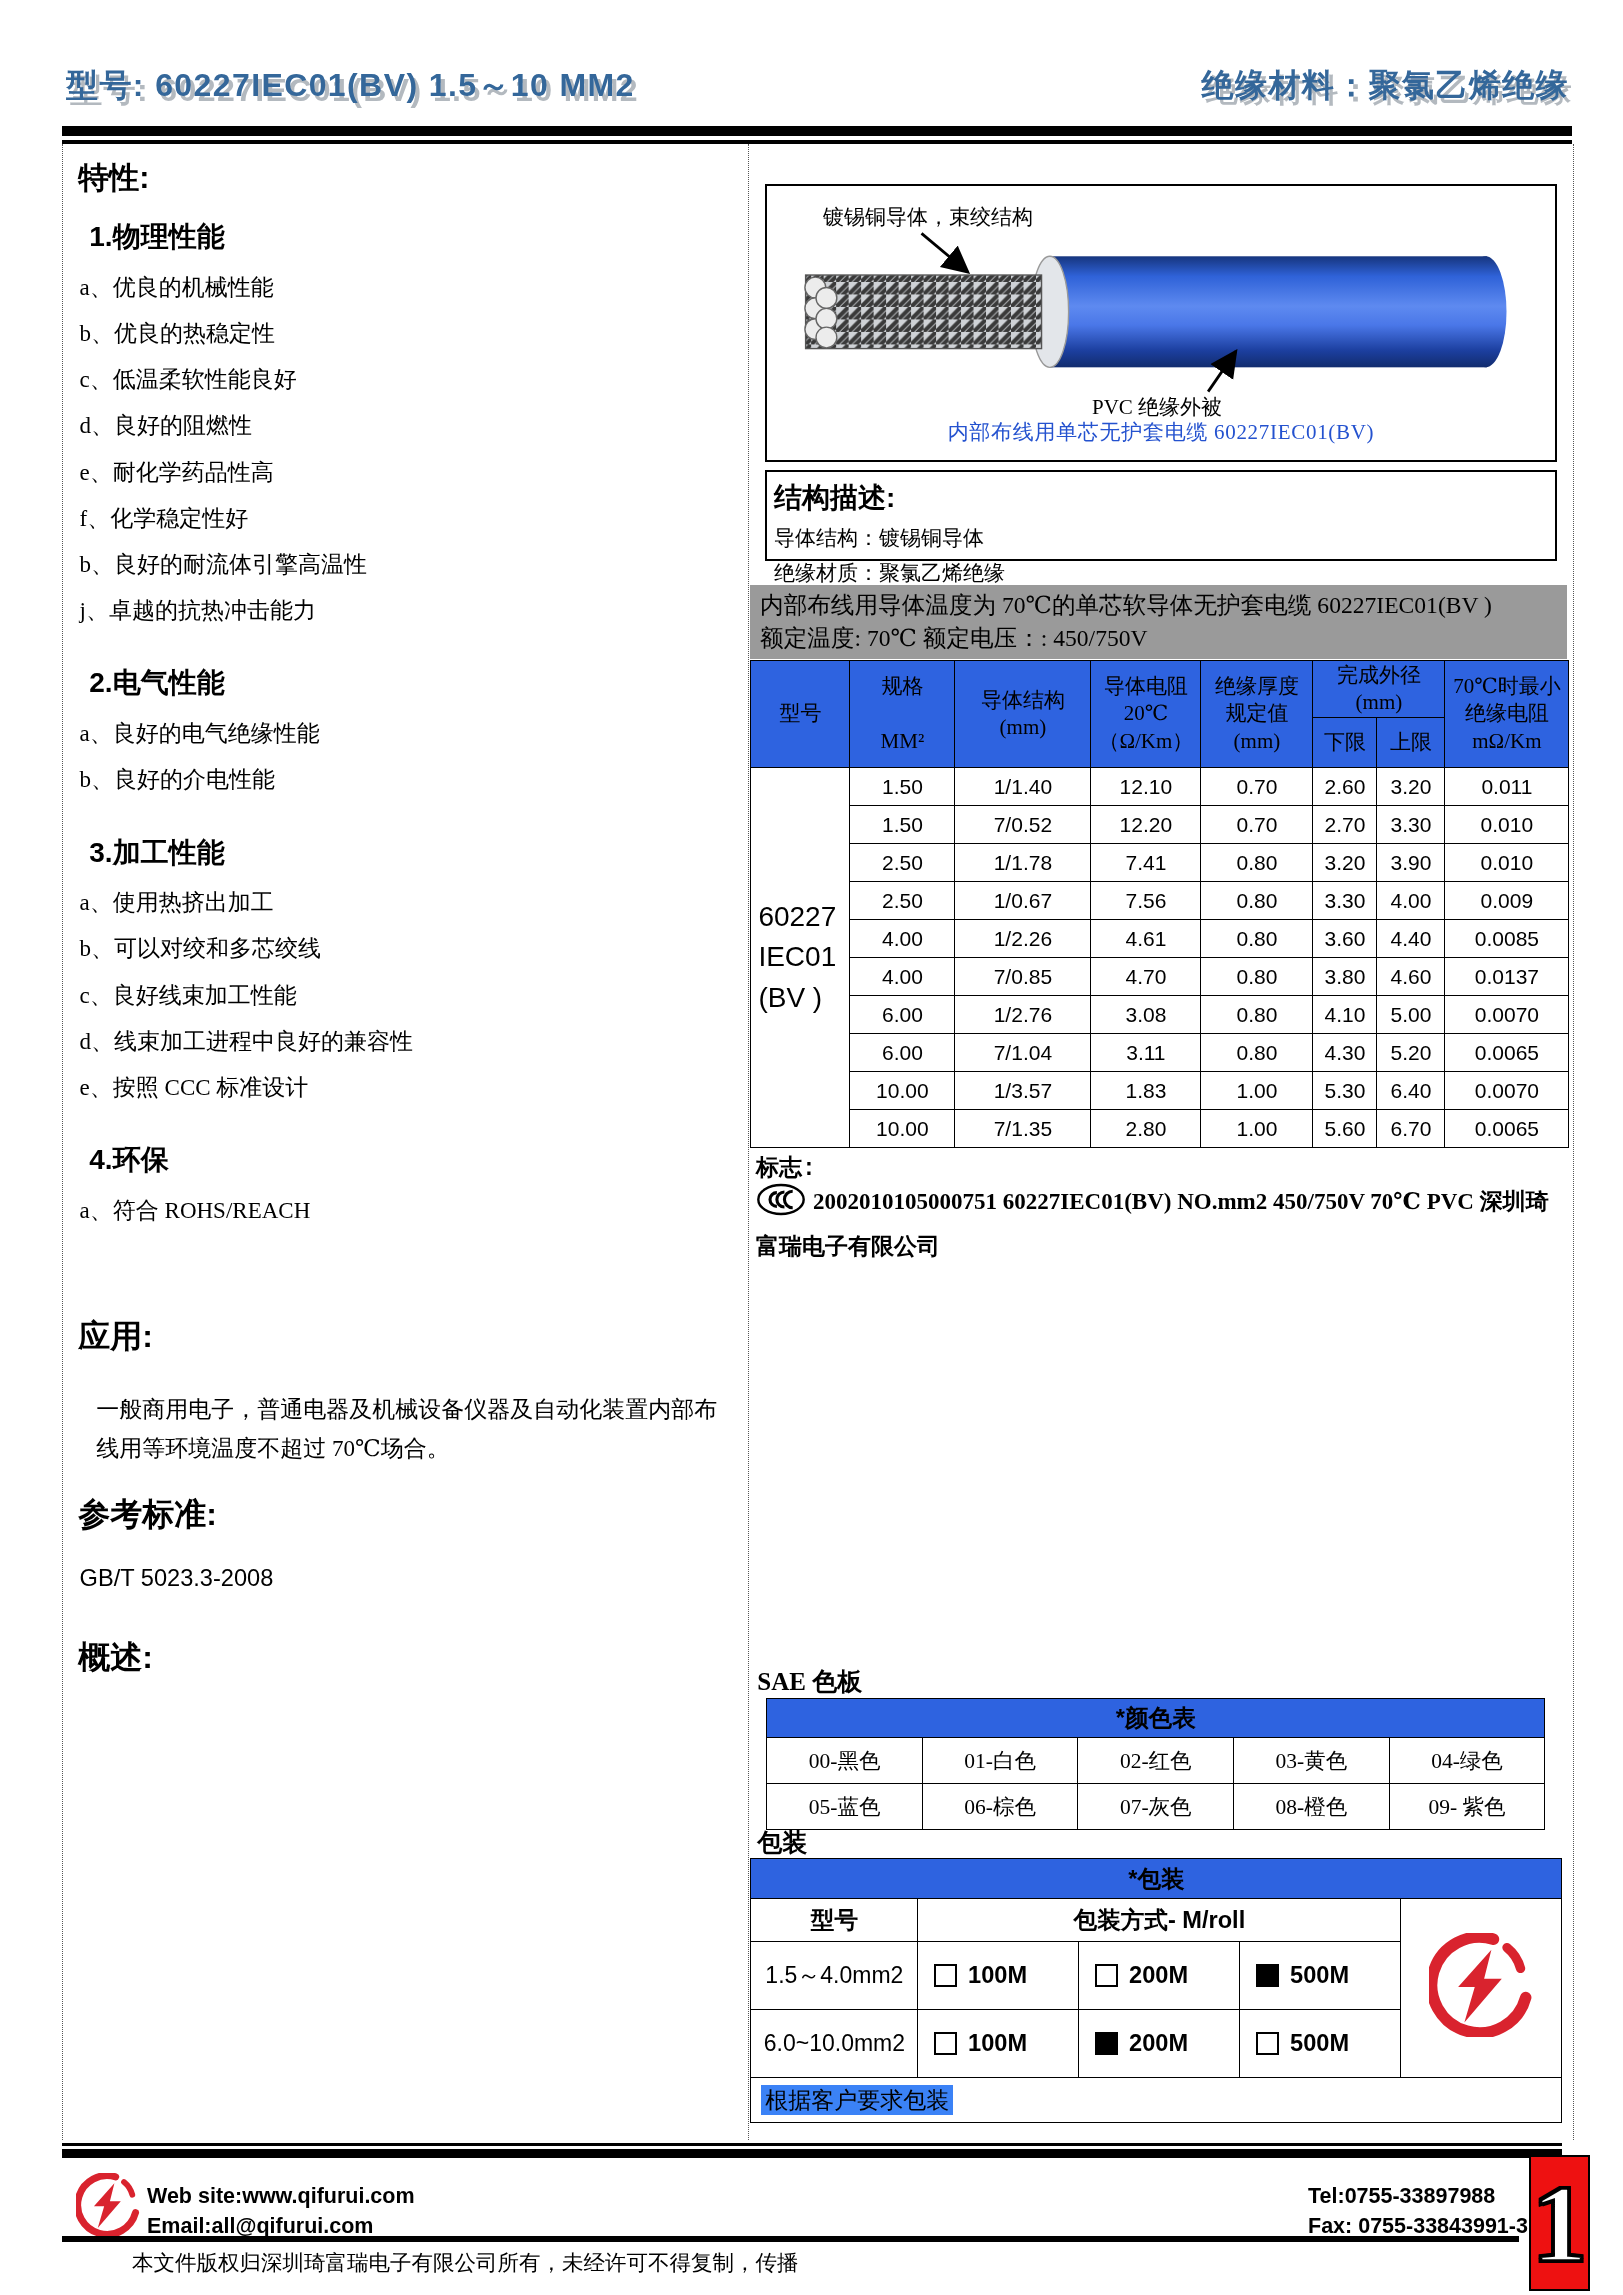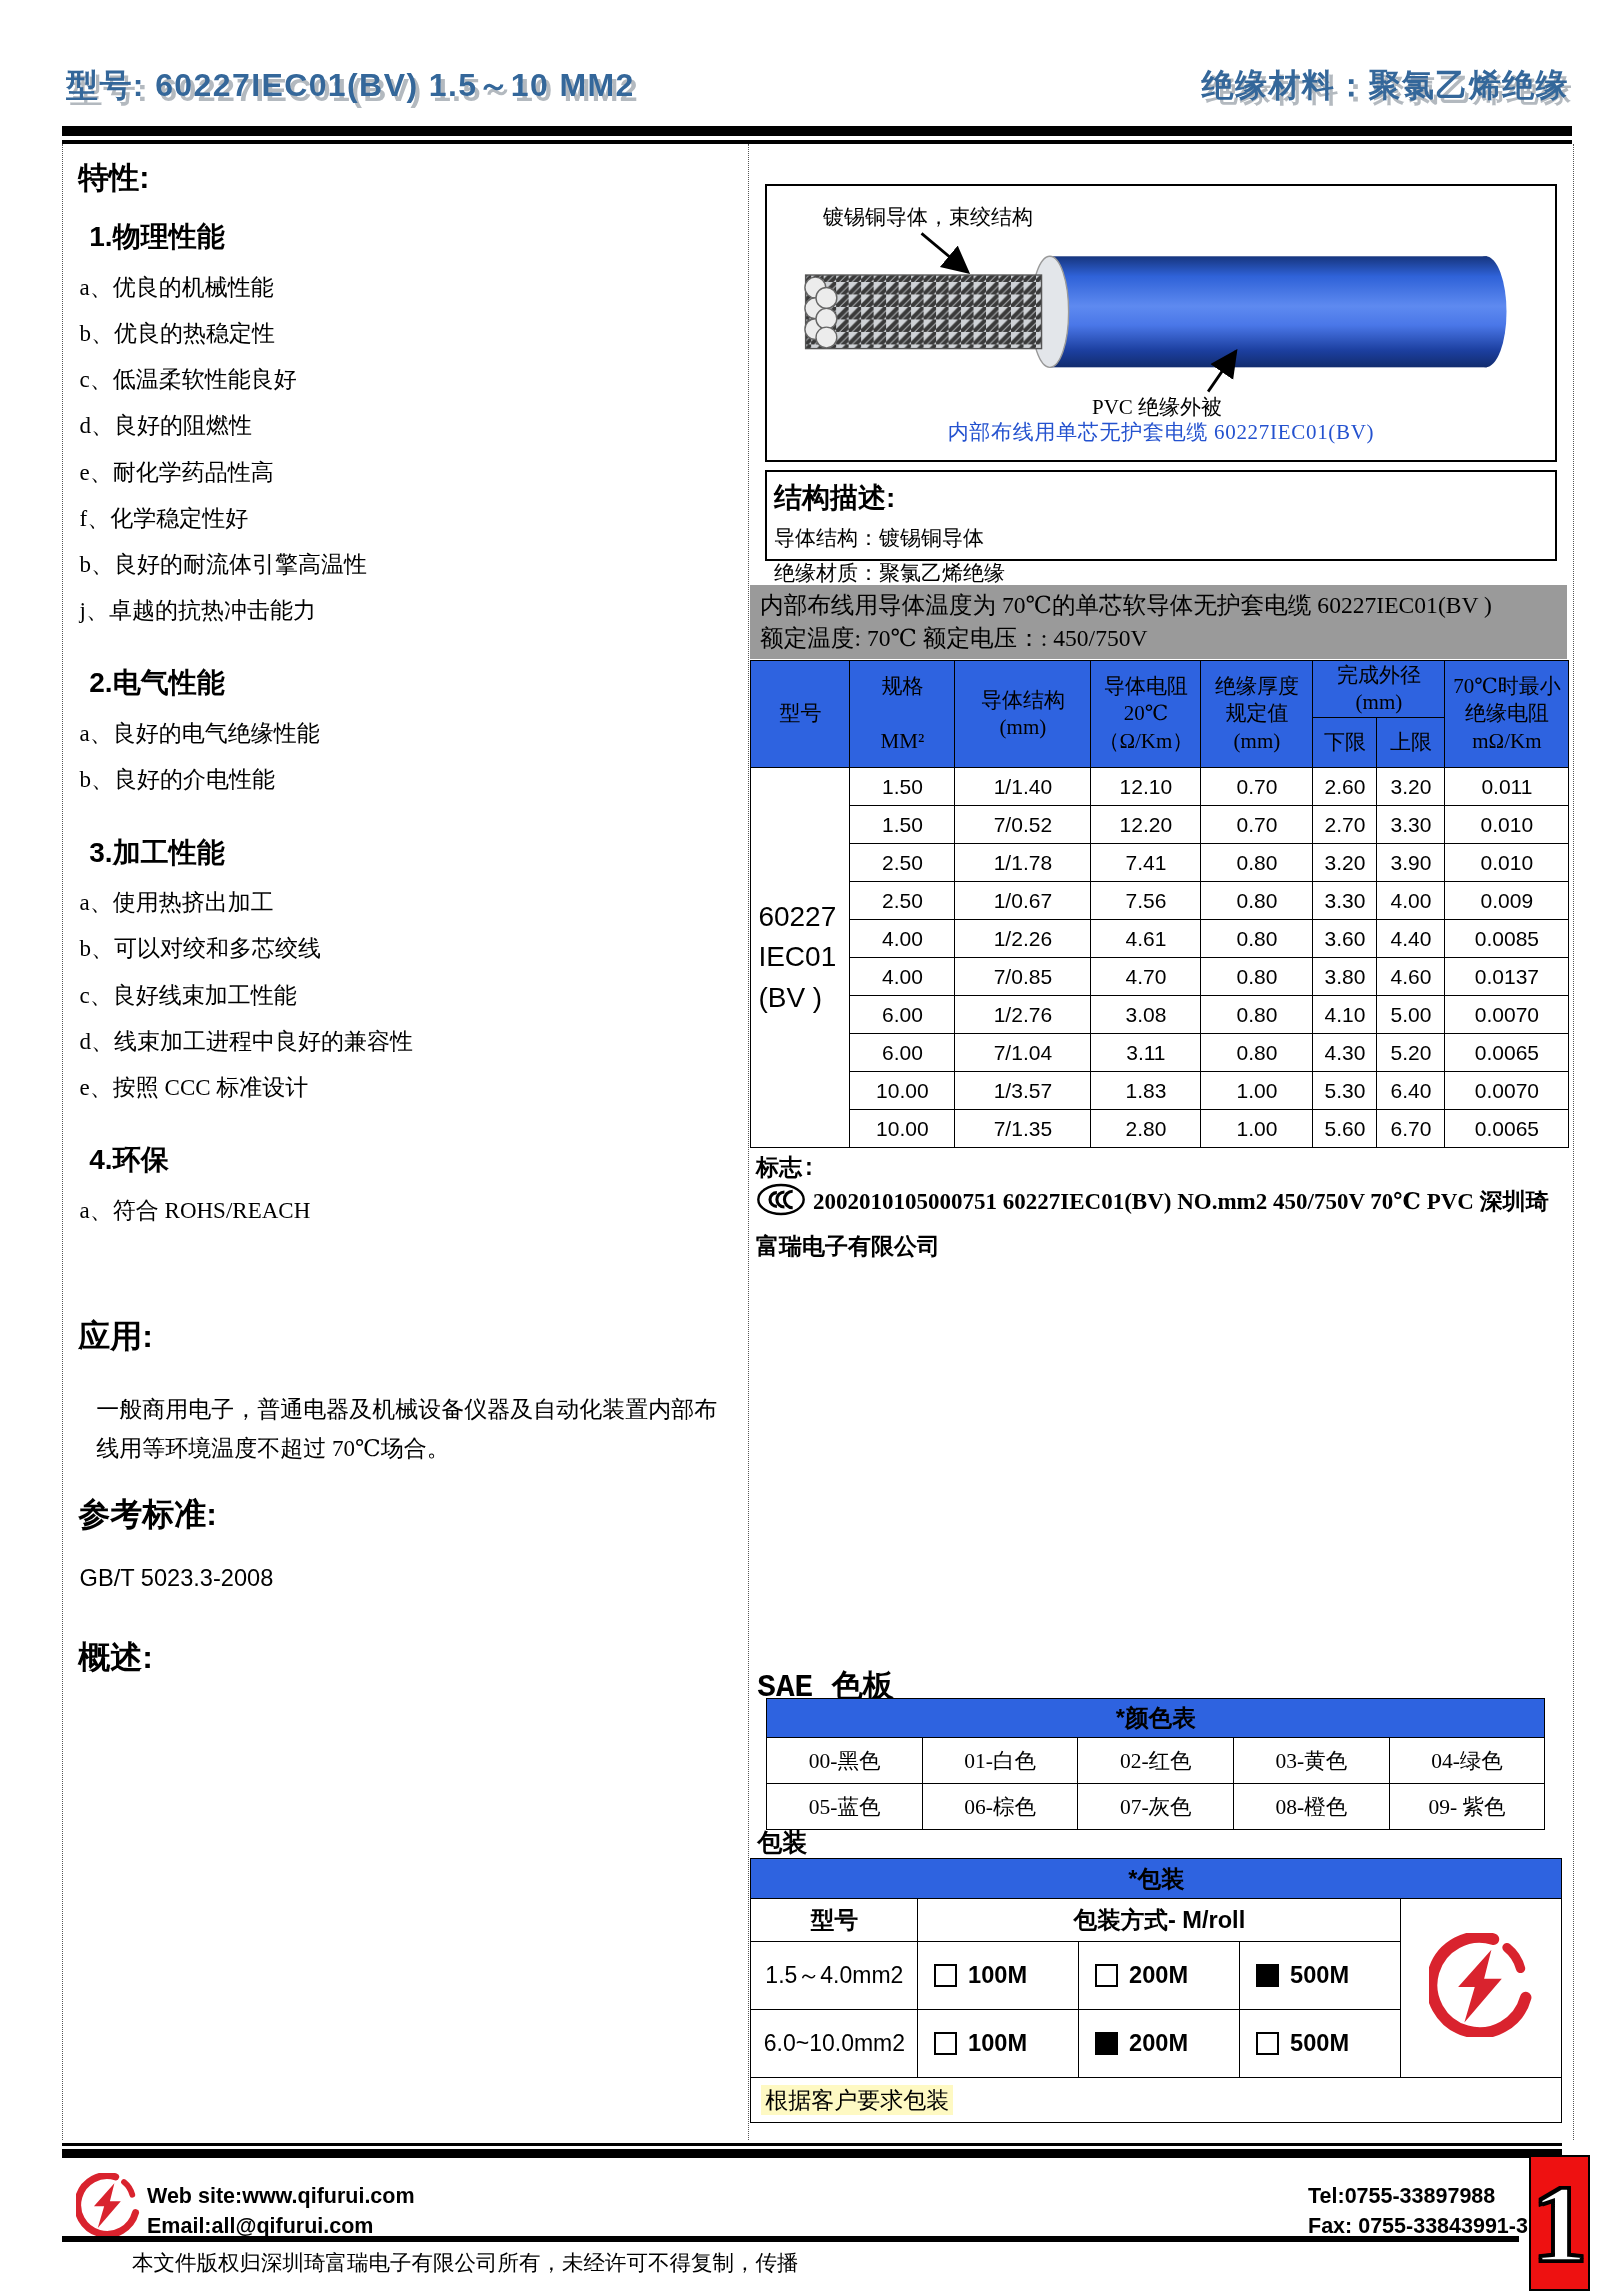--- a/index.html
+++ b/index.html
@@ -87,21 +87,21 @@
 
   
   .mk-title{position:absolute;left:7px;top:1008px;font-family:Liberation Mono, monospace;font-weight:bold;font-size:23px;}
   .mk-line{
     position:absolute;left:7px;top:1039px;width:808px;
     font-weight:bold;font-size:23px;line-height:1.65;
   }
   .ccc-mark{display:inline-block;vertical-align:-7px;margin-right:7px;}
 
   
-  .sae-title{position:absolute;left:8.3px;top:1521px;font-family:Liberation Mono, monospace;font-weight:bold;font-size:31px;}
+  .sae-title{position:absolute;left:8.3px;top:1521px;font-family:Liberation Serif, serif;font-weight:bold;font-size:25px;}
   #sae-table{
     position:absolute;left:17.3px;top:1554px;width:779px;
     border-collapse:collapse;table-layout:fixed;
   }
   #sae-table td{border:1.4px solid #000;text-align:center;}
   #sae-table .sae-header{
     background:#2e63e0;font-family:"Liberation Sans","DejaVu Sans",sans-serif;
     font-weight:bold;font-size:23.6px;height:36px;
   }
   #sae-table tbody td{font-size:21.5px;height:43px;}
@@ -122,21 +122,21 @@
     font-weight:bold;font-size:23.6px;height:40px;
   }
   #pk-table .pk-row td{height:65px;}
   .pk-model{text-align:center;font-family:"Liberation Sans","DejaVu Sans",sans-serif;font-size:23px;}
   .pk-opt{padding-left:15.3px;}
   .chk{display:inline-block;width:19.4px;height:19.4px;border:2.8px solid #000;vertical-align:middle;margin-right:11px;background:#fff;}
   .chk.filled{background:#000;}
   .chk-label{font-family:"Liberation Sans","DejaVu Sans",sans-serif;font-weight:bold;font-size:23.6px;vertical-align:middle;}
   .pk-logo{text-align:center;vertical-align:middle;}
   #pk-table .pk-note td{height:42px;font-size:23px;padding-left:9.7px;}
-  .note-hl{background:#fef9c3;padding:2.8px 4.2px;}
+  .note-hl{background:#3b82f6;padding:2.8px 4.2px;}
 
   
   .rule-foot-top{position:absolute;left:62px;top:2143px;width:1500px;}
   .rule-foot-top .bar1{height:2.8px;background:#000;}
   .rule-foot-top .bar2{height:9px;background:#000;margin-top:2.8px;}
   #footer-logo{position:absolute;left:76px;top:2173px;}
   .ft-web{position:absolute;left:147px;top:2184px;font-family:"Liberation Sans","DejaVu Sans",sans-serif;font-weight:bold;font-size:21.5px;}
   .ft-email{position:absolute;left:147px;top:2214px;font-family:"Liberation Sans","DejaVu Sans",sans-serif;font-weight:bold;font-size:21.5px;}
   .ft-tel{position:absolute;left:1308px;top:2184px;font-family:"Liberation Sans","DejaVu Sans",sans-serif;font-weight:bold;font-size:21.5px;}
   .ft-fax{position:absolute;left:1308px;top:2214px;font-family:"Liberation Sans","DejaVu Sans",sans-serif;font-weight:bold;font-size:21.5px;}

